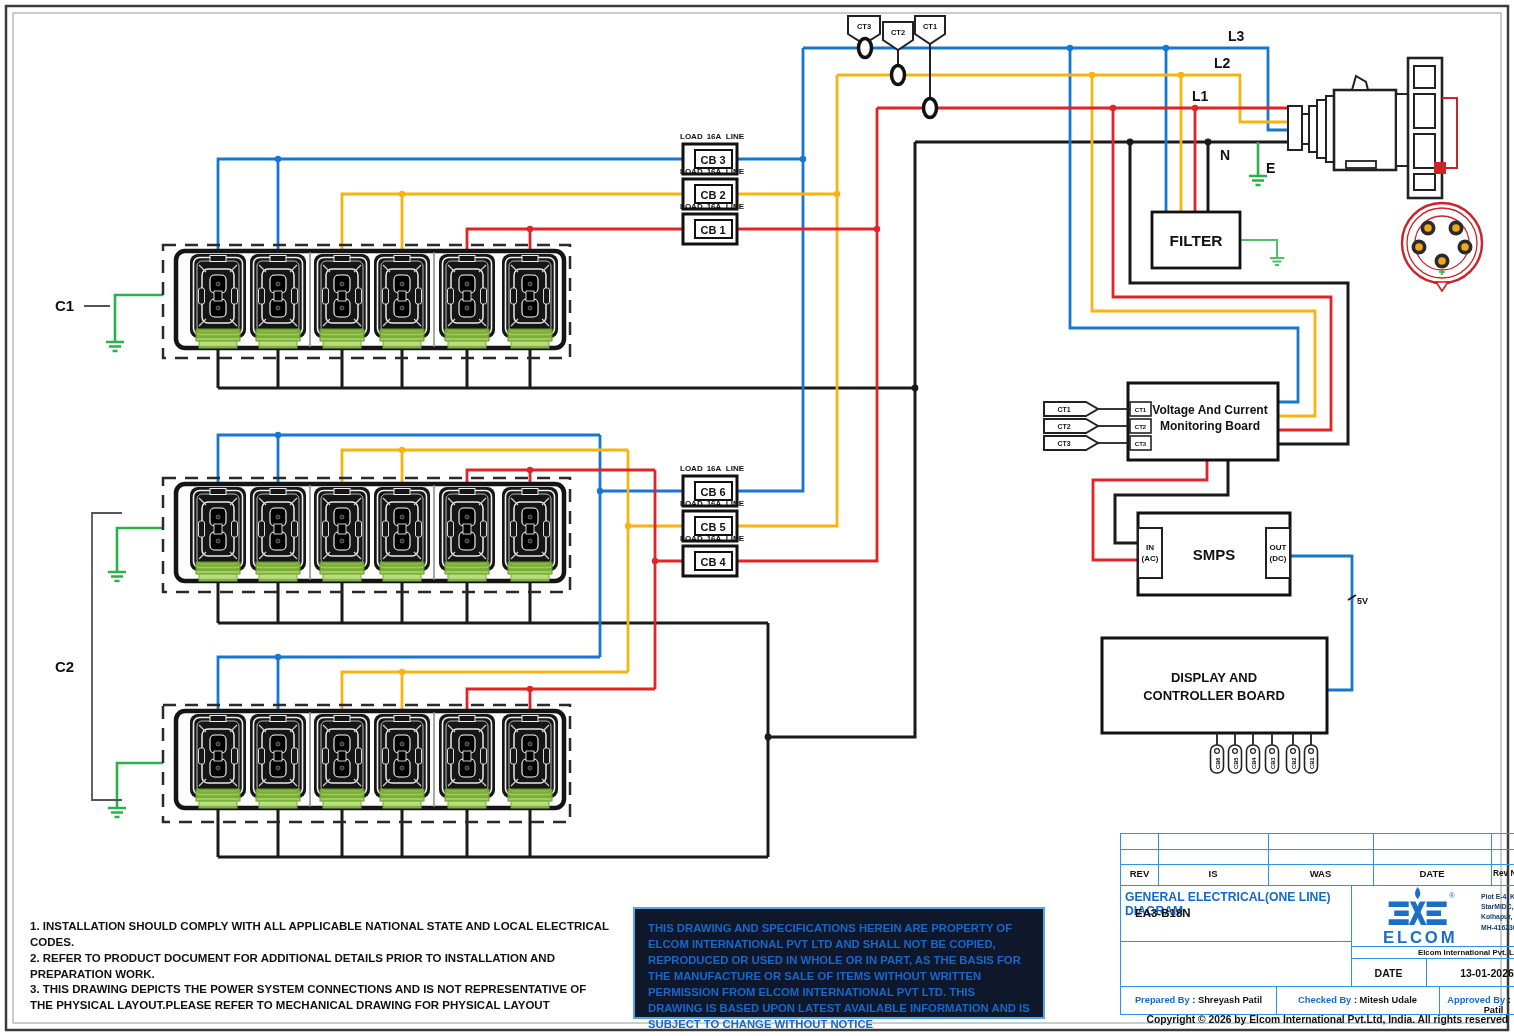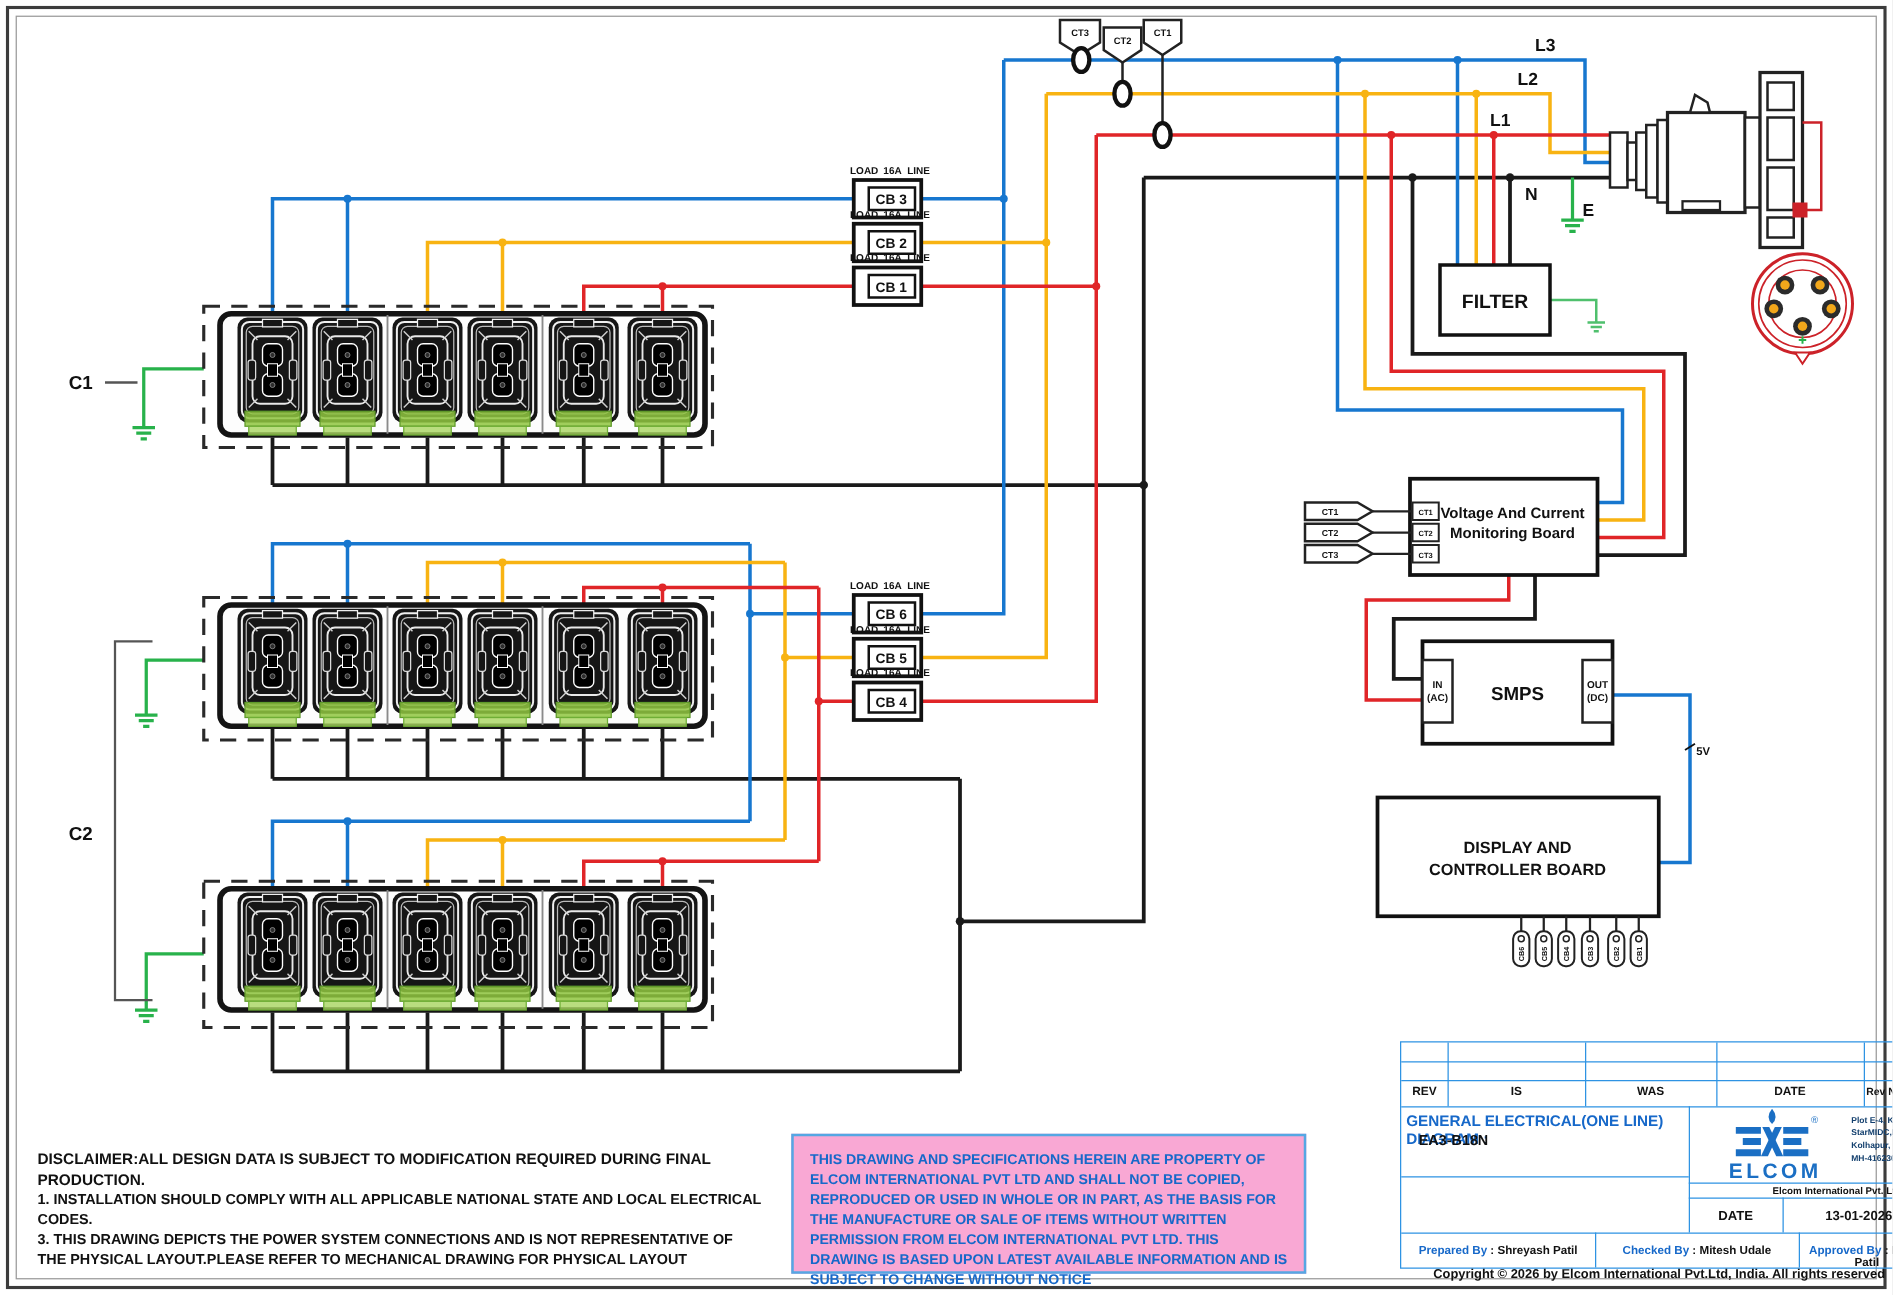--- a/index.html
+++ b/index.html
@@ -6,21 +6,21 @@
   #page{position:relative;width:1514px;height:1036px;background:#ffffff;
         font-family:"Liberation Sans", sans-serif;overflow:hidden;}
   svg text{font-family:"Liberation Sans", sans-serif;}
   .abs{position:absolute;}
   
   #notes{left:30px;top:919px;width:605px;color:#111;font-weight:bold;
          font-size:11.5px;line-height:1.38;}
   #notes .big{font-size:12.3px;}
   
   #property-box{left:633px;top:907px;width:382px;height:86px;
-      border:2px solid #55a7e3;background:#f9a8d4;padding:11px 13px;
+      border:2px solid #55a7e3;background:#0f172a;padding:11px 13px;
       color:#1668c9;font-weight:bold;font-size:11.3px;line-height:1.42;}
   
   #title-block{left:1120px;top:833px;width:427px;height:180px;}
   .tb-line{position:absolute;background:#2e93e3;}
   .tb-cell{position:absolute;color:#111;font-size:9px;}
   .tb-hdr{font-weight:bold;font-size:9.5px;text-align:center;}
   .tb-title{color:#1668c9;font-weight:bold;font-size:12.2px;}
   .tb-model{color:#111;font-weight:bold;font-size:11.5px;padding-left:10px;}
   .tb-desc{font-size:8.8px;font-weight:bold;line-height:1.35;color:#1a1a1a;}
   .tb-blue{color:#1668c9;font-weight:bold;}
@@ -410,22 +410,22 @@
       <circle cx="1465" cy="247" r="7.5" fill="#2b2b2b"></circle>
           <circle cx="1465" cy="247" r="3.8" fill="#f2a71b"></circle>
       <circle cx="1442" cy="261" r="7.5" fill="#2b2b2b"></circle>
           <circle cx="1442" cy="261" r="3.8" fill="#f2a71b"></circle>
     </g>
     <path d="M1439,272 H1445 M1442,269 V275" stroke="#28b24b" stroke-width="1.6"></path>
   </g>
 </svg>
 
 <div id="notes" class="abs">
-  <div class="big">DISCLAIMER:ALL DESIGN DATA IS SUBJECT TO MODIFICATION REQUIRED DURING FINAL PRODUCTION.</div>
   <div>1. INSTALLATION SHOULD COMPLY WITH ALL APPLICABLE NATIONAL STATE AND LOCAL ELECTRICAL CODES.</div>
+  <div style="width:540px">2. REFER TO PRODUCT DOCUMENT FOR ADDITIONAL DETAILS PRIOR TO INSTALLATION AND PREPARATION WORK.</div>
   <div style="width:560px">3. THIS DRAWING DEPICTS THE POWER SYSTEM CONNECTIONS AND IS NOT REPRESENTATIVE OF THE PHYSICAL LAYOUT.PLEASE REFER TO MECHANICAL DRAWING FOR PHYSICAL LAYOUT</div>
 </div>
 
 <div id="property-box" class="abs">
   <span>THIS DRAWING AND SPECIFICATIONS  HEREIN ARE PROPERTY OF ELCOM INTERNATIONAL PVT LTD AND SHALL NOT BE COPIED, REPRODUCED OR USED IN WHOLE OR IN PART, AS THE BASIS FOR THE MANUFACTURE OR SALE OF ITEMS WITHOUT WRITTEN PERMISSION FROM ELCOM INTERNATIONAL PVT LTD. THIS DRAWING IS BASED UPON LATEST AVAILABLE INFORMATION AND IS SUBJECT TO CHANGE WITHOUT NOTICE</span>
 </div>
 
 <div id="title-block" class="abs" style="border:1.6px solid #2e93e3">
 
   <div class="tb-line" style="left:0;top:15px;width:427px;height:1.2px"></div>

